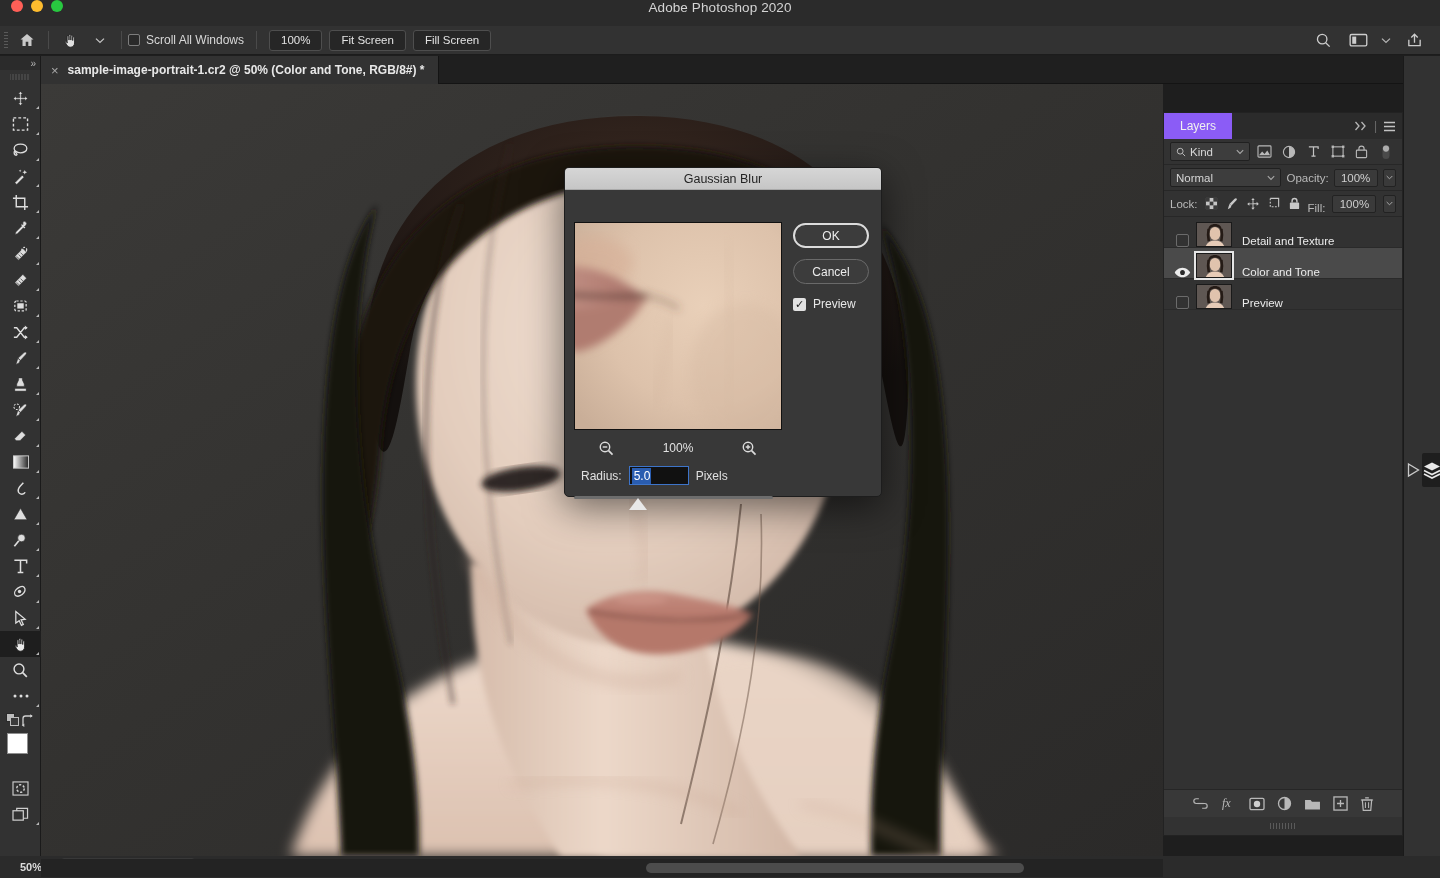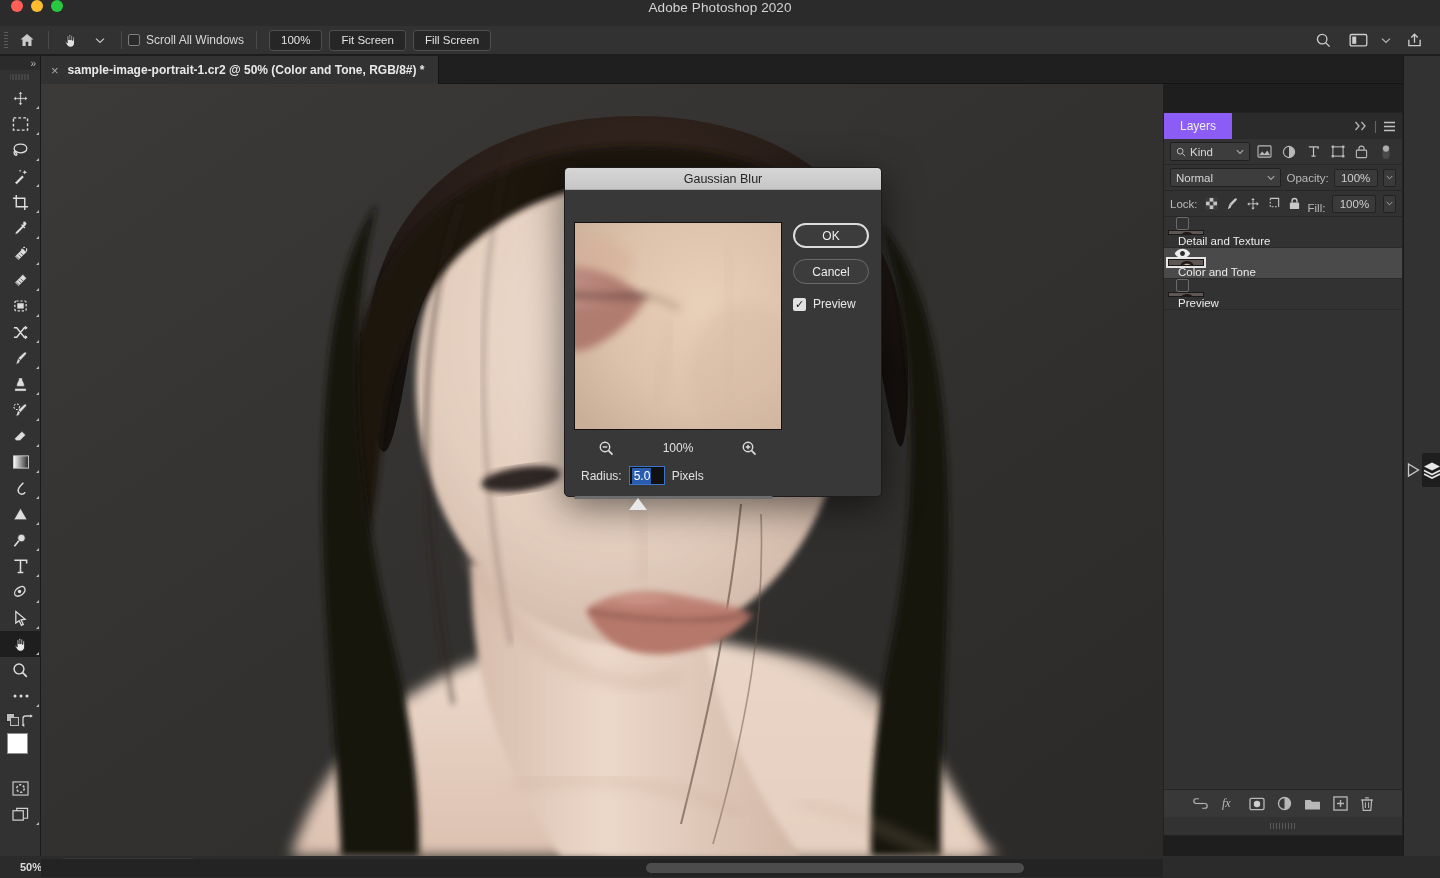--- a/index.html
+++ b/index.html
@@ -115,21 +115,21 @@
   }
   .lp-caret { margin-left: auto; font-size: 8px; color: #a8a8a8; }
   .mini-ico { width: 20px; height: 20px; display:flex; align-items:center; justify-content:center; }
   .lbl { font-size: 11.5px; color: #b9b9b9; }
   .valbox { height: 18px; min-width: 44px; background: #3a3a3a; border: 1px solid #222; border-radius: 2px;
     display: flex; align-items: center; justify-content: center; font-size: 11.5px; color: #cfcfcf; }
   .stepper { width: 15px; height: 18px; background: #3a3a3a; border: 1px solid #222; border-radius: 2px;
     display: flex; align-items: center; justify-content: center; font-size: 8px; color: #b0b0b0; }
 
   .layerlist { position: absolute; left: 0; top: 104px; right: 0; bottom: 38px; background: #323232; }
-  .layer { display: flex; align-items: flex-start; height: 31px; border-bottom: 1px solid #2a2a2a; padding-left: 4px; flex-direction: column; }
+  .layer { display: flex; align-items: flex-end; height: 31px; border-bottom: 1px solid #2a2a2a; padding-left: 4px; }
   .layer.sel { background: #4a4a4a; }
   .eyecol { width: 28px; display: flex; align-items: center; justify-content: center; }
   .eyebox { width: 13px; height: 13px; border: 1px solid #6b6b6b; border-radius: 2px; }
   .thumb { position: relative; width: 36px; height: 25px; background: #6e5f57; border: 1px solid #1a1a1a; overflow: hidden; }
   .thumb.active { outline: 2px solid #e6e6e6; outline-offset: 0px; }
   .layer-name { font-size: 11.5px; color: #ebebeb; margin-left: 10px; }
 
   .lp-foot { position: absolute; left: 0; right: 0; bottom: 18px; height: 28px;
     background: #383838; border-top: 1px solid #262626;
     display: flex; align-items: center; justify-content: center; gap: 12px; }
@@ -163,21 +163,21 @@
   .preview {
     position: absolute; left: 9px; top: 32px; width: 208px; height: 208px;
     border: 1px solid #111; overflow: hidden; background: #d4b49a;
   }
   .zoomrow { position: absolute; left: 9px; top: 247px; width: 208px; height: 22px;
     display: flex; align-items: center; justify-content: space-around; }
   .zoom-pct { font-size: 12px; color: #e2e2e2; }
   .radiusrow { position: absolute; left: 16px; top: 276px; display: flex; align-items: center; gap: 7px; }
   .radius-label { font-size: 12px; color: #e0e0e0; }
   .radius-input {
-    width: 36px; height: 19px; background: #111; border: 1px solid #3d74c9;
+    width: 60px; height: 19px; background: #111; border: 1px solid #3d74c9;
     display: flex; align-items: center; padding-left: 2px;
   }
   .radius-val { background: #2a5db0; color: #fff; font-size: 12px; padding: 1px 1px 1px 2px; }
   .pixels-label { font-size: 12px; color: #e0e0e0; }
   .sliderrow { position: absolute; left: 9px; top: 303px; width: 199px; height: 18px; }
   .slider-track { position: absolute; left: 0; top: 3px; width: 199px; height: 3px; background: #6d6d6d; border-radius: 2px; }
   .slider-knob { position: absolute; left: 55px; top: 5px; width: 0; height: 0;
     border-left: 9px solid transparent; border-right: 9px solid transparent; border-bottom: 12px solid #e8e8e8; }
   .dlg-btn {
     position: absolute; right: 12px; width: 76px; height: 25px; border-radius: 13px;

